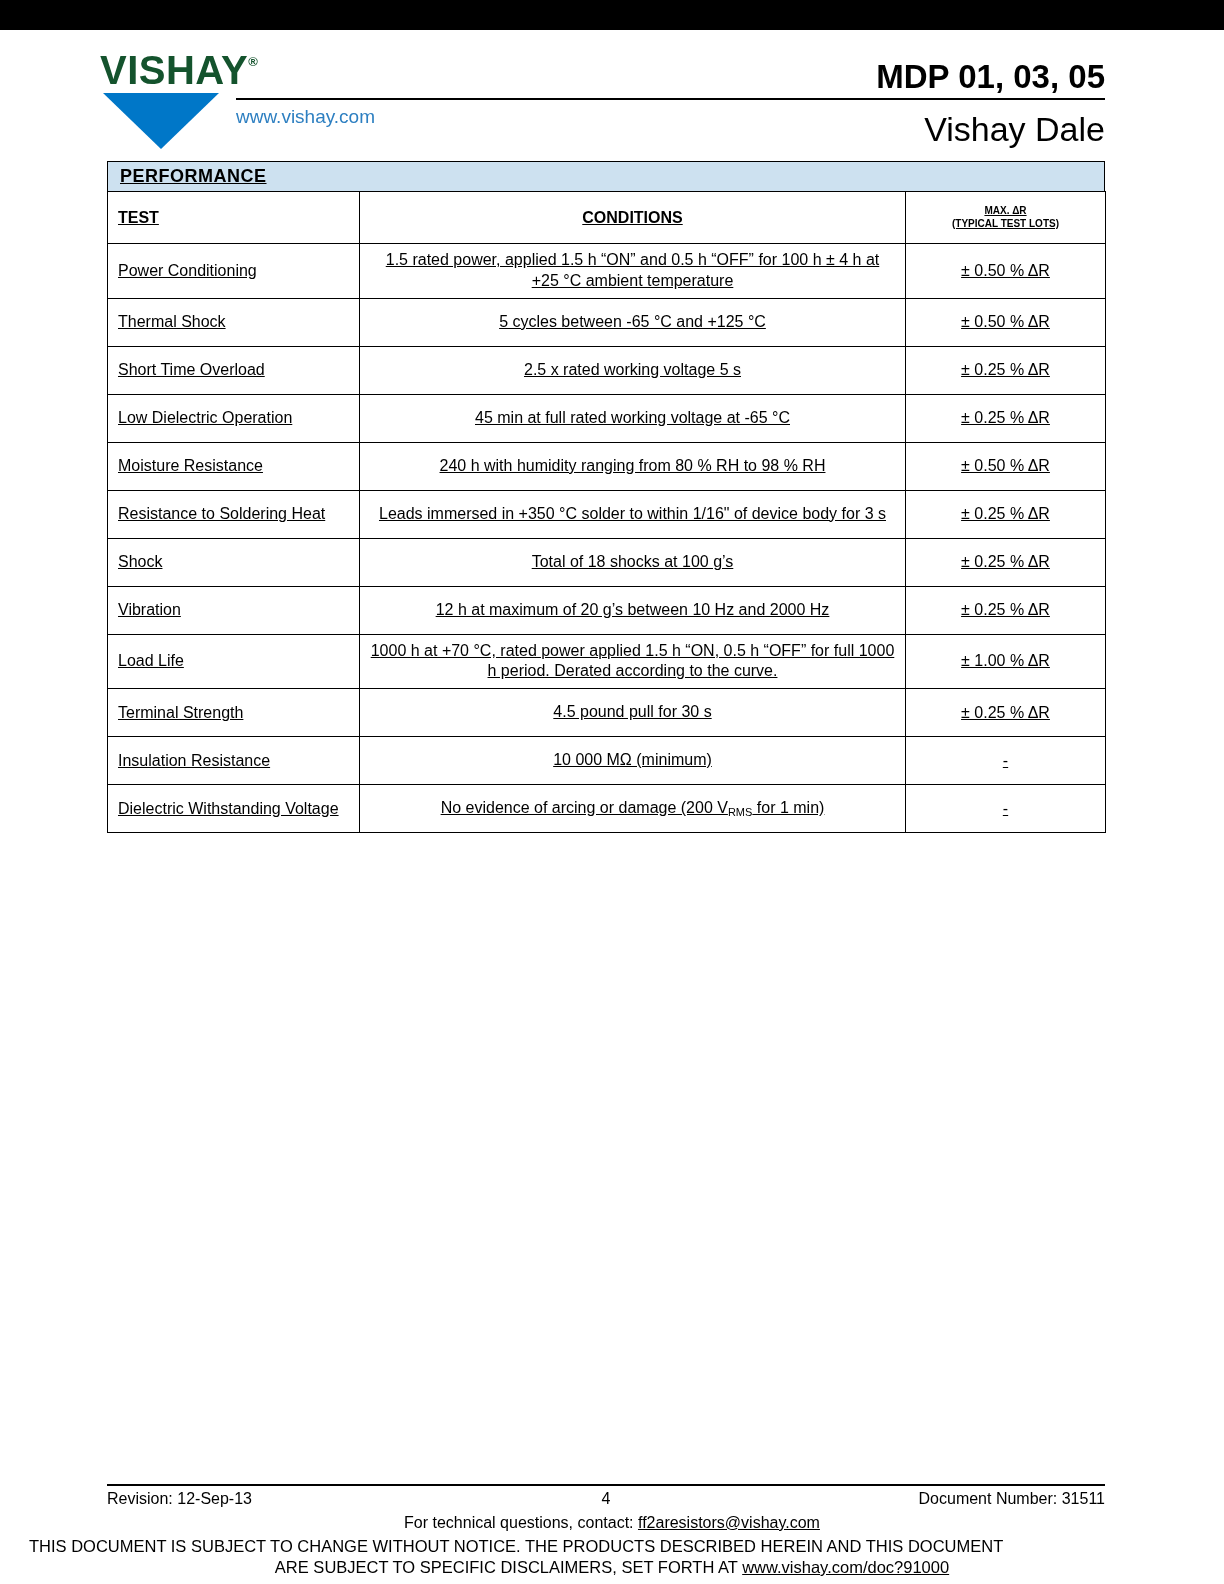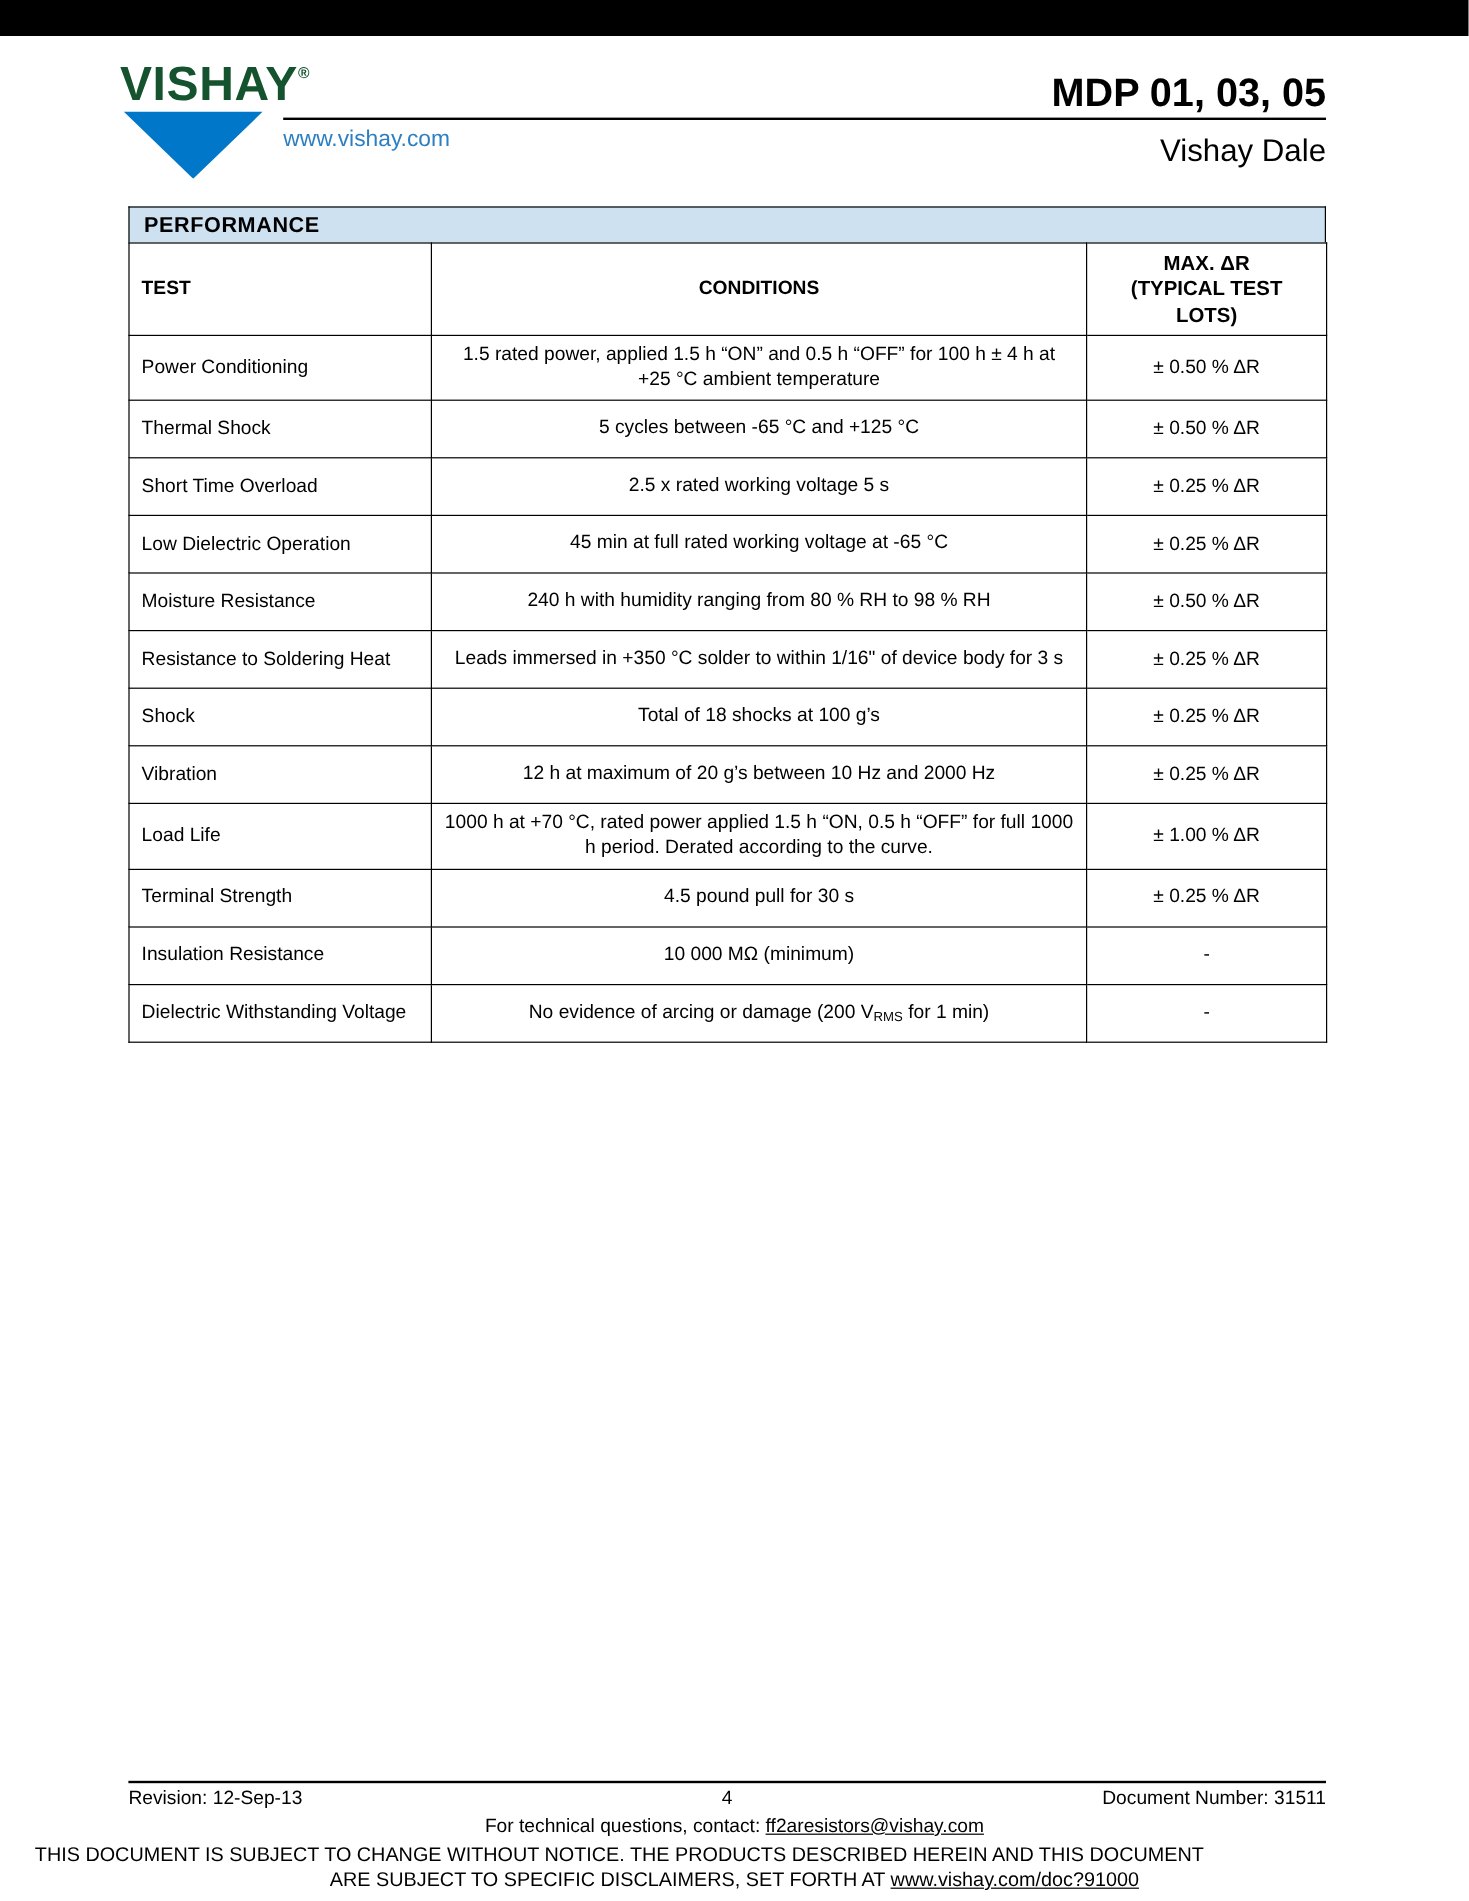--- a/index.html
+++ b/index.html
@@ -12,36 +12,36 @@
   
   .logo { position: absolute; left: 100px; top: 50px; width: 140px; }
   .logo-text { font-size: 40px; font-weight: bold; color: #14532d; letter-spacing: 0.5px; line-height: 1; }
   .logo-text sup { font-size: 13px; vertical-align: 18px; }
   .logo-tri { display: block; margin-top: 3px; margin-left: 3px; }
 
   .site-link { position: absolute; left: 236px; top: 106px; font-size: 19px; color: #2d7fc1; text-decoration: none; cursor: pointer; }
   .header-rule { position: absolute; left: 236px; top: 98px; width: 869px; border-top: 2.5px solid #000; }
 
   .product-title { position: absolute; top: 58px; right: 119px; font-size: 33px; font-weight: bold; text-align: right; }
-  .division { position: absolute; top: 110px; right: 119px; font-size: 26px; text-align: right; margin-left: 36px; }
+  .division { position: absolute; top: 110px; right: 119px; font-size: 34px; text-align: right; margin-left: 36px; }
 
   
-  .perf-section { position: absolute; left: 107px; top: 172px; width: 998px; }
+  .perf-section { position: absolute; left: 107px; top: 161px; width: 998px; text-decoration: underline; }
   .perf-header { background: #cde1f0; border: 1.5px solid #000; border-bottom: none; height: 30px;
                  display: flex; align-items: center; padding-left: 12px;
                  font-size: 18px; font-weight: bold; letter-spacing: 0.5px; }
   table.perf { width: 100%; border-collapse: collapse; table-layout: fixed; font-size: 16px; }
   table.perf th, table.perf td { border: 1.5px solid #000; padding: 6px 10px; }
   col.c-test { width: 252px; }
   col.c-cond { width: 546px; }
   col.c-max  { width: 200px; }
   table.perf thead th { font-weight: bold; height: 52px; }
   th.h-test { text-align: left; padding-left: 14px; }
   th.h-cond { text-align: center; }
-  th.h-max  { text-align: center; font-size: 17px; line-height: 1.25; }
+  th.h-max  { text-align: center; font-size: 10px; line-height: 1.25; }
   td.test { text-align: left; padding-left: 14px; height: 48px; }
   td.cond { text-align: center; height: 48px; line-height: 1.3; }
   td.max  { text-align: center; height: 48px; }
   .sub { font-size: 11px; vertical-align: -3px; }
 
   
   .footer-rule { position: absolute; left: 107px; top: 1484px; width: 998px; border-top: 2px solid #000; }
   .footer-row { position: absolute; left: 107px; top: 1490px; width: 998px; font-size: 16px; }
   .footer-row .rev { float: left; }
   .footer-row .doc { float: right; }

